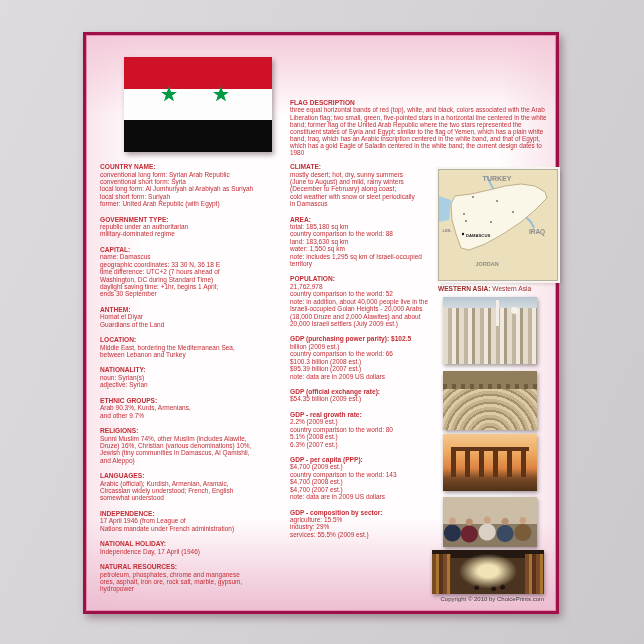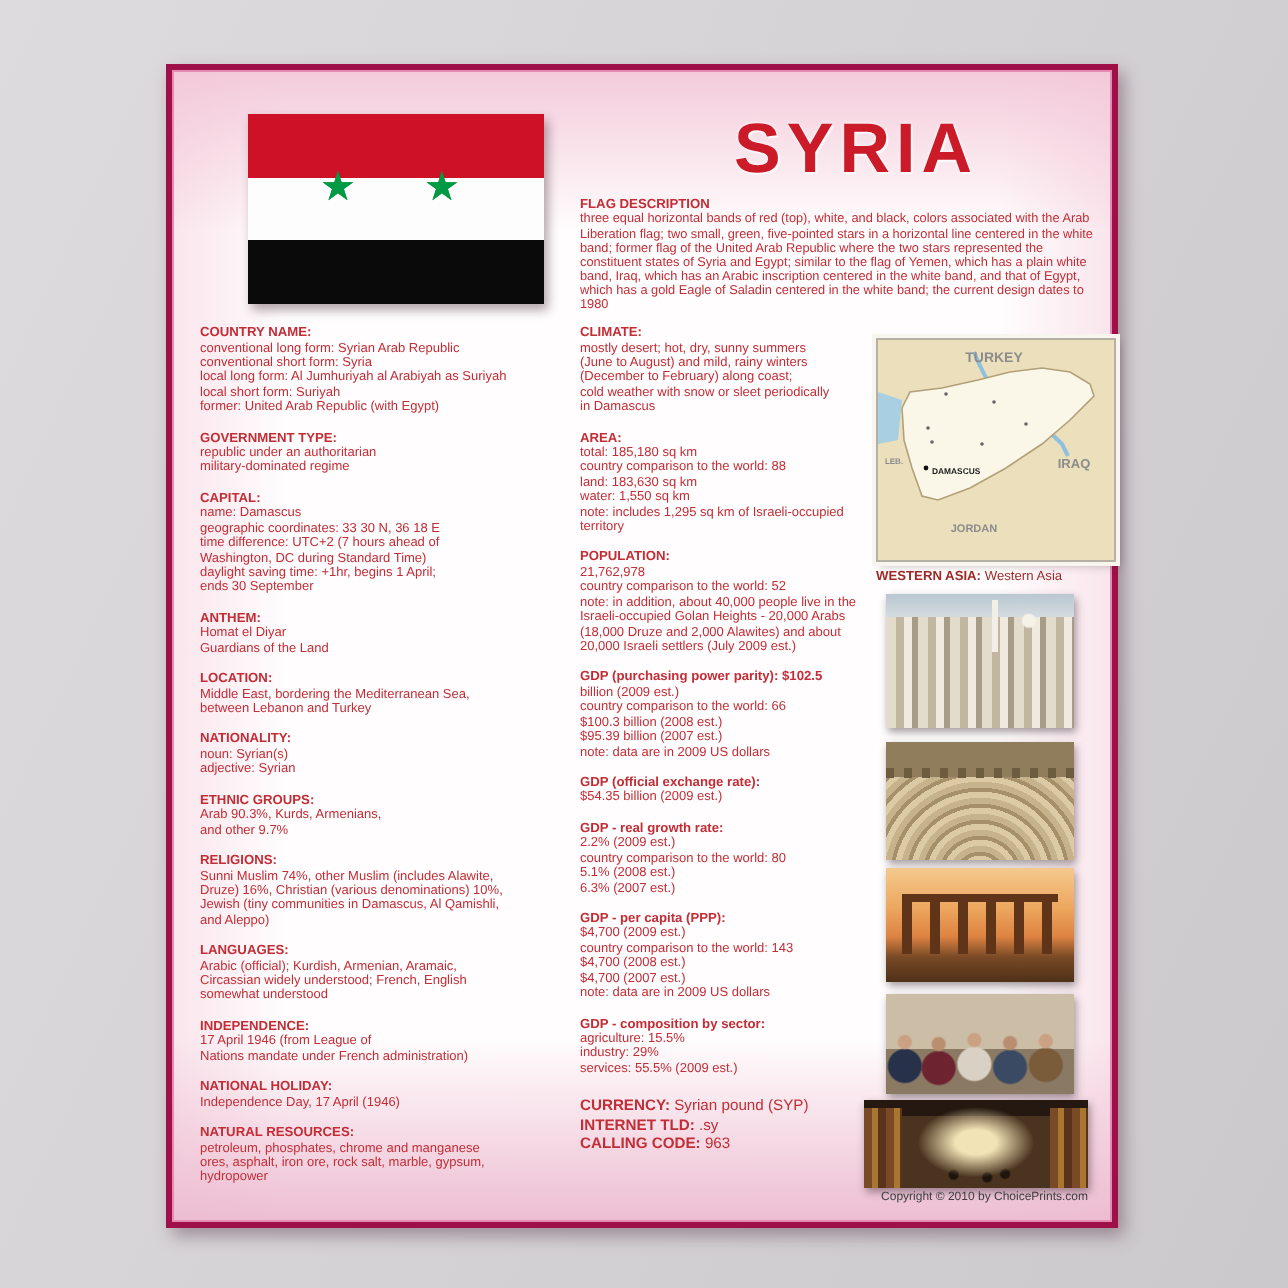--- a/index.html
+++ b/index.html
@@ -103,21 +103,20 @@
   <div class="poster">
 
     <div class="flag">
       <div class="band red"></div>
       <div class="band white"></div>
       <div class="band black"></div>
       <span class="flag-star s1">★</span>
       <span class="flag-star s2">★</span>
     </div>
 
-    <div class="title">SYRIA</div>
 
     <div class="flagdesc">
       <div class="fd-head">FLAG DESCRIPTION</div>
       <div class="fd-text">three equal horizontal bands of red (top), white, and black, colors associated with the Arab Liberation flag; two small, green, five-pointed stars in a horizontal line centered in the white band; former flag of the United Arab Republic where the two stars represented the constituent states of Syria and Egypt; similar to the flag of Yemen, which has a plain white band, Iraq, which has an Arabic inscription centered in the white band, and that of Egypt, which has a gold Eagle of Saladin centered in the white band; the current design dates to 1980</div>
     </div>
 
     <div class="col col-left">
         <div class="section">
           <div class="sec-heading">COUNTRY NAME:</div>
           <div class="sec-line">conventional long form: Syrian Arab Republic</div>
@@ -242,25 +241,20 @@
           <div class="sec-line">country comparison to the world: 143</div>
           <div class="sec-line">$4,700 (2008 est.)</div>
           <div class="sec-line">$4,700 (2007 est.)</div>
           <div class="sec-line">note: data are in 2009 US dollars</div>
         </div>
         <div class="section">
           <div class="sec-heading">GDP - composition by sector:</div>
           <div class="sec-line">agriculture: 15.5%</div>
           <div class="sec-line">industry: 29%</div>
           <div class="sec-line">services: 55.5% (2009 est.)</div>
-        </div>
-        <div class="facts">
-          <div class="pair-row"><span class="pair-label">CURRENCY:  </span><span class="pair-value">Syrian pound (SYP)</span></div>
-          <div class="pair-row"><span class="pair-label">INTERNET TLD:  </span><span class="pair-value">.sy</span></div>
-          <div class="pair-row"><span class="pair-label">CALLING CODE:  </span><span class="pair-value">963</span></div>
         </div>
       </div>
 
     <div class="map">
       <svg viewBox="0 0 118 110">
         <rect width="118" height="110" fill="#ecdfbc"></rect>
         <polygon points="0,26 12,30 10,50 0,52" fill="#a9cfe3"></polygon>
         <path d="M48,6 C52,16 56,24 64,30 C74,37 84,44 92,52 L95,58" stroke="#8fc0dd" stroke-width="2" fill="none"></path>
         <ellipse cx="56" cy="24" rx="4.5" ry="2.2" fill="#8fc0dd"></ellipse>
         <path d="M12,34 L16,26 L32,24 L50,20 L66,16 L82,14 L96,16 L106,22 L108,28 L96,40 L82,52 L64,64 L46,74 L30,80 L22,78 L17,64 L13,50 Z" fill="#fbf7e8" stroke="#b1a078" stroke-width="0.8"></path>

